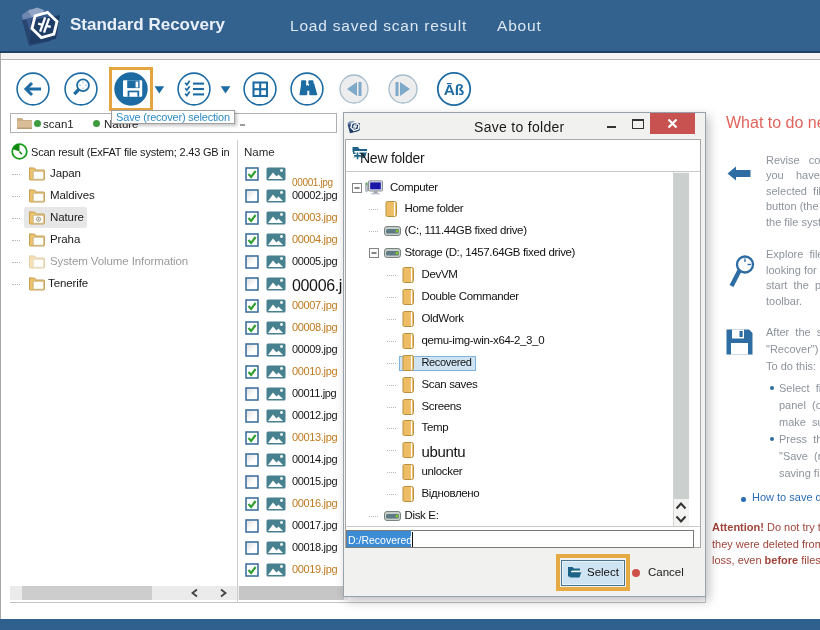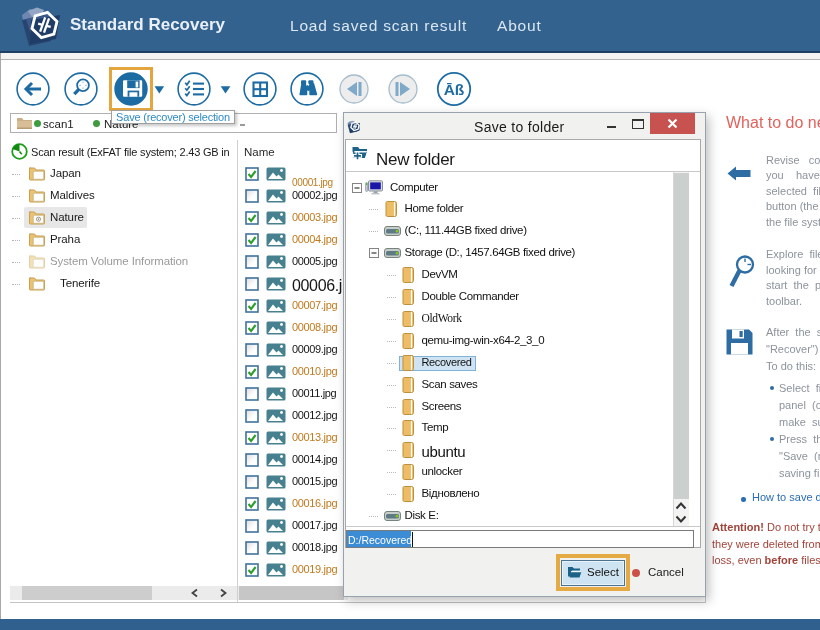--- a/index.html
+++ b/index.html
@@ -145,21 +145,21 @@
 <svg class="abs" style="left:28px;top:254.0px;" width="18" height="15" viewBox="0 0 18 15" opacity="0.5">
     <path d="M1.5 2 h5 l1.5 2 h7.5 a1 1 0 0 1 1 1 v8 a1 1 0 0 1 -1 1 h-13 a1 1 0 0 1 -1 -1 v-10 a1 1 0 0 1 1 -1 z" fill="#ecc270" stroke="#c79f4e" stroke-width="1"></path>
     <rect x="5.2" y="5.2" width="10.6" height="8.1" rx="0.8" fill="#fdfdfb" stroke="#c9b482" stroke-width="0.9"></rect>
   </svg>
 <div class="abs nw" style="left:50px;top:254.5px;font-size:11.5px;letter-spacing:-0.1px;color:#9a9a9a;">System Volume Information</div>
 <div class="abs" style="left:12px;top:283.5px;width:8px;height:1px;border-top:1px dotted #b5b5b5;"></div>
 <svg class="abs" style="left:28px;top:276.0px;" width="18" height="15" viewBox="0 0 18 15">
     <path d="M1.5 2 h5 l1.5 2 h7.5 a1 1 0 0 1 1 1 v8 a1 1 0 0 1 -1 1 h-13 a1 1 0 0 1 -1 -1 v-10 a1 1 0 0 1 1 -1 z" fill="#ecc270" stroke="#c79f4e" stroke-width="1"></path>
     <rect x="5.2" y="5.2" width="10.6" height="8.1" rx="0.8" fill="#fdfdfb" stroke="#c9b482" stroke-width="0.9"></rect>
   </svg>
-<div class="abs nw" style="left:60px;top:276.5px;font-size:11.5px;letter-spacing:-0.1px;color:#1a1a1a;text-align:center;">Tenerife</div>
+<div class="abs nw" style="left:48px;top:276.5px;font-size:11.5px;letter-spacing:-0.1px;color:#1a1a1a;text-align:center;">Tenerife</div>
 <div class="abs" style="left:237px;top:140px;width:1px;height:462px;background:#cfcfcf;"></div>
 <div class="abs nw" style="left:244px;top:146px;font-size:11.5px;color:#2a2a2a;">Name</div>
 <svg class="abs" style="left:245px;top:167.0px;" width="14" height="14" viewBox="0 0 14 14">
     <rect x="1" y="1" width="12" height="12" fill="#fff" stroke="#40729e" stroke-width="1.6"></rect>
     <path d="M3.5 7 l2.6 3 l4.5 -6" stroke="#2f9e2f" stroke-width="2.1" fill="none"></path>
   </svg>
 <svg class="abs" style="left:266px;top:166.5px;" width="20" height="14" viewBox="0 0 20 14">
     <rect x="0.5" y="0.5" width="19" height="13" rx="1.5" fill="#47808f"></rect>
     <circle cx="15.5" cy="3.5" r="1.4" fill="#fff"></circle>
     <path d="M2 12 L7 5.5 L10.5 9.5 L12.5 7.5 L17 12 Z" fill="#fff"></path>
@@ -480,21 +480,21 @@
 <svg class="abs" style="z-index:31;left:666px;top:117px;" width="13" height="13" viewBox="0 0 13 13">
     <path d="M2.5 2.5 L10.5 10.5 M10.5 2.5 L2.5 10.5" stroke="#fff" stroke-width="2.2"></path>
   </svg>
 <div class="abs" style="z-index:31;left:345px;top:139px;width:356px;height:409px;background:#fff;border:1px solid #a9a9a9;"></div>
 <svg class="abs" style="z-index:31;left:350px;top:145px;" width="18" height="17" viewBox="0 0 18 17">
 <path d="M2.5 2 h5.5 l1.5 2 H17 v2 l-2.5 7 H4.5 L2.5 6 z" fill="#1d6287"></path>
 <path d="M4.8 6.5 h12 l-2 6.5 h-12 z" fill="#1d6287"></path>
 <path d="M4.5 6 h12.5 l-0.5 1.4 h-12.5 z" fill="#fff" opacity="0.95"></path>
 <path d="M3.5 9.5 h2.6 v-2.6 h2.8 v2.6 h2.6 v2.8 h-2.6 v2.6 h-2.8 v-2.6 h-2.6 z" fill="#1d6287" stroke="#fff" stroke-width="1.1"></path>
 </svg>
-<div class="abs nw" style="z-index:31;left:376px;top:150px;font-size:17px;letter-spacing:-0.25px;color:#1a1a1a;">New folder</div>
+<div class="abs nw" style="z-index:31;left:360px;top:150px;font-size:14px;letter-spacing:-0.25px;color:#1a1a1a;">New folder</div>
 <div class="abs" style="z-index:31;left:346px;top:171px;width:354px;height:1px;background:#c9c9c9;"></div>
 <svg class="abs" style="z-index:31;left:351.5px;top:182.5px;" width="10" height="10" viewBox="0 0 10 10">
     <rect x="0.5" y="0.5" width="9" height="9" fill="#fdfdfd" stroke="#848484" stroke-width="1"></rect>
     <line x1="2.5" y1="5" x2="7.5" y2="5" stroke="#3a3a3a" stroke-width="1.2"></line>
   </svg>
 <svg class="abs" style="z-index:31;left:364px;top:179.5px;" width="19" height="15" viewBox="0 0 19 15">
     <rect x="4.5" y="0.8" width="14" height="10.2" rx="1" fill="#d7dbe2" stroke="#8a919c" stroke-width="1"></rect>
     <rect x="6.2" y="2.4" width="10.6" height="6.9" fill="#1a16a8"></rect>
     <rect x="9.5" y="11.2" width="4" height="1.8" fill="#9aa1ab"></rect>
     <rect x="7.5" y="13" width="8" height="1.4" fill="#b9bfc7"></rect>
@@ -535,21 +535,21 @@
 <svg class="abs" style="z-index:31;left:402px;top:289.0px;" width="13" height="16" viewBox="0 0 13 16">
     <path d="M1 1.5 a1.5 1.5 0 0 1 1.5 -1 h7 a2 2 0 0 1 2 2 v11 a2 2 0 0 1 -2 2 h-7 a1.5 1.5 0 0 1 -1.5 -1 z" fill="#eebc64" stroke="#b9913e" stroke-width="1"></path>
     <path d="M9.5 1 v14" stroke="#fff" stroke-width="1.2"></path>
   </svg>
 <div class="abs nw" style="z-index:32;left:421.5px;top:290.0px;font-size:11.5px;letter-spacing:-0.35px;color:#111;">Double Commander</div>
 <div class="abs" style="z-index:31;left:386.5px;top:318.9px;width:9px;height:1px;border-top:1px dotted #b8b8b8;"></div>
 <svg class="abs" style="z-index:31;left:402px;top:310.9px;" width="13" height="16" viewBox="0 0 13 16">
     <path d="M1 1.5 a1.5 1.5 0 0 1 1.5 -1 h7 a2 2 0 0 1 2 2 v11 a2 2 0 0 1 -2 2 h-7 a1.5 1.5 0 0 1 -1.5 -1 z" fill="#eebc64" stroke="#b9913e" stroke-width="1"></path>
     <path d="M9.5 1 v14" stroke="#fff" stroke-width="1.2"></path>
   </svg>
-<div class="abs nw" style="z-index:32;left:421.5px;top:311.9px;font-size:11.5px;letter-spacing:-0.35px;color:#111;font-family:Liberation Serif, serif;">OldWork</div>
+<div class="abs nw" style="z-index:32;left:421.5px;top:311.9px;font-size:11.5px;letter-spacing:-0.35px;color:#111;">OldWork</div>
 <div class="abs" style="z-index:31;left:386.5px;top:340.79999999999995px;width:9px;height:1px;border-top:1px dotted #b8b8b8;"></div>
 <svg class="abs" style="z-index:31;left:402px;top:332.79999999999995px;" width="13" height="16" viewBox="0 0 13 16">
     <path d="M1 1.5 a1.5 1.5 0 0 1 1.5 -1 h7 a2 2 0 0 1 2 2 v11 a2 2 0 0 1 -2 2 h-7 a1.5 1.5 0 0 1 -1.5 -1 z" fill="#eebc64" stroke="#b9913e" stroke-width="1"></path>
     <path d="M9.5 1 v14" stroke="#fff" stroke-width="1.2"></path>
   </svg>
 <div class="abs nw" style="z-index:32;left:421.5px;top:333.79999999999995px;font-size:11.5px;letter-spacing:-0.35px;color:#111;">qemu-img-win-x64-2_3_0</div>
 <div class="abs" style="z-index:31;left:386.5px;top:362.7px;width:9px;height:1px;border-top:1px dotted #b8b8b8;"></div>
 <svg class="abs" style="z-index:31;left:402px;top:354.7px;" width="13" height="16" viewBox="0 0 13 16">
     <path d="M1 1.5 a1.5 1.5 0 0 1 1.5 -1 h7 a2 2 0 0 1 2 2 v11 a2 2 0 0 1 -2 2 h-7 a1.5 1.5 0 0 1 -1.5 -1 z" fill="#eebc64" stroke="#b9913e" stroke-width="1"></path>
     <path d="M9.5 1 v14" stroke="#fff" stroke-width="1.2"></path>

